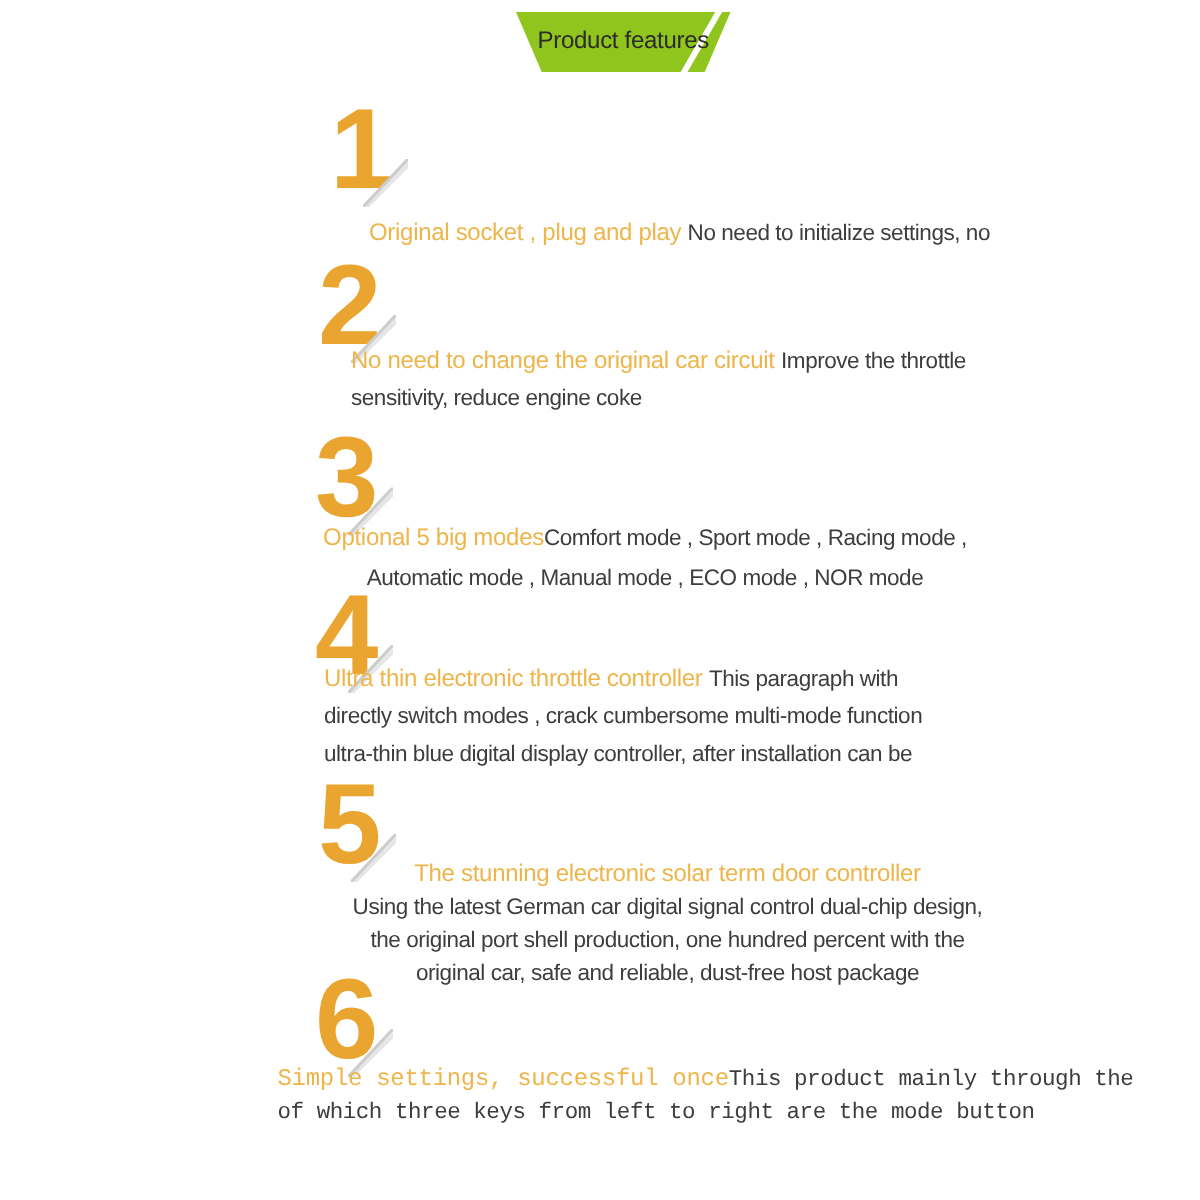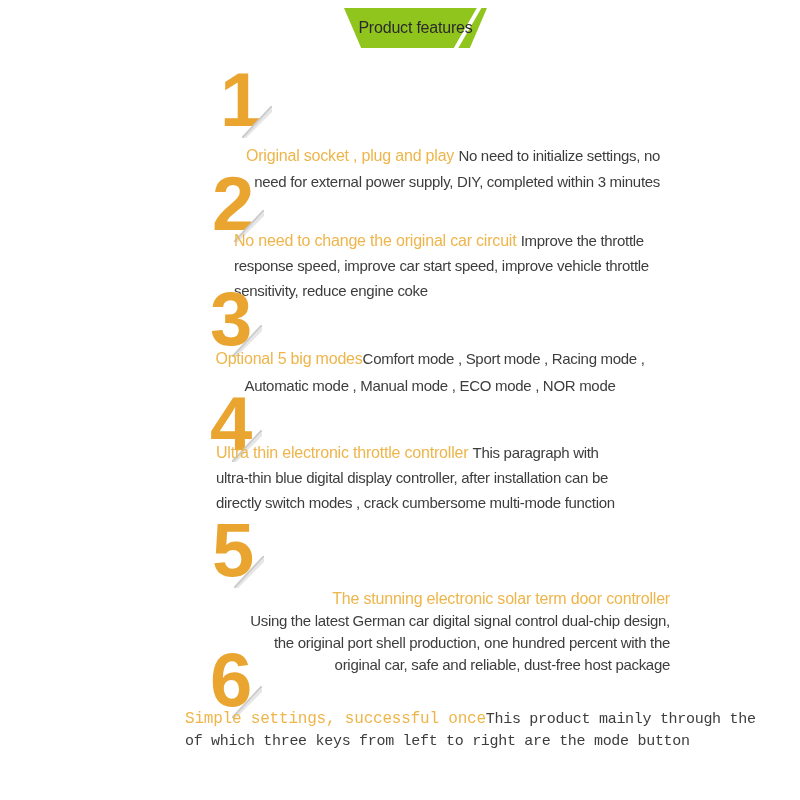--- a/index.html
+++ b/index.html
@@ -70,35 +70,33 @@
       <div class="digit-wrap" style="left: 220px; top: 72px;">
         <span class="digit">1</span>
         <svg class="fold" width="30" height="32" viewBox="0 0 30 32">
           <polygon points="0,32 30,0 30,32" fill="#ffffff"></polygon>
           <path d="M1,33 L31,3" stroke="#e6e6e6" stroke-width="3" fill="none"></path>
           <path d="M0,32 L30,0" stroke="var(--fold-gray,#cccccc)" stroke-width="2" fill="none" stroke-linecap="round"></path>
         </svg>
       </div>
       <div class="text" style="left: 190px; top: 119px; width: 470px; text-align: right; line-height: 26px; margin-top: 24px;">
         <div class="tline"><span class="heading">Original socket , plug and play </span><span class="body-inline">No need to initialize settings, no</span></div>
-        <div class="tline body-line">need for external power supply, DIY, completed within 3 minutes</div>
       </div>
     </section>
     <section>
       <div class="digit-wrap" style="left: 212px; top: 176px;">
         <span class="digit">2</span>
         <svg class="fold" width="30" height="32" viewBox="0 0 30 32">
           <polygon points="0,32 30,0 30,32" fill="#ffffff"></polygon>
           <path d="M1,33 L31,3" stroke="#e6e6e6" stroke-width="3" fill="none"></path>
           <path d="M0,32 L30,0" stroke="var(--fold-gray,#cccccc)" stroke-width="2" fill="none" stroke-linecap="round"></path>
         </svg>
       </div>
       <div class="text" style="left: 218px; top: 228px; width: 450px; text-align: left; line-height: 25px; margin-left: 16px;">
         <div class="tline"><span class="heading">No need to change the original car circuit </span><span class="body-inline">Improve the throttle</span></div>
-        <div class="tline body-line">response speed, improve car start speed, improve vehicle throttle</div>
         <div class="tline body-line">sensitivity, reduce engine coke</div>
       </div>
     </section>
     <section>
       <div class="digit-wrap" style="left: 210px; top: 291px;">
         <span class="digit">3</span>
         <svg class="fold" width="30" height="32" viewBox="0 0 30 32">
           <polygon points="0,32 30,0 30,32" fill="#ffffff"></polygon>
           <path d="M1,33 L31,3" stroke="#e6e6e6" stroke-width="3" fill="none"></path>
           <path d="M0,32 L30,0" stroke="var(--fold-gray,#cccccc)" stroke-width="2" fill="none" stroke-linecap="round"></path>
@@ -113,34 +111,34 @@
       <div class="digit-wrap" style="left: 210px; top: 396px;">
         <span class="digit">4</span>
         <svg class="fold" width="30" height="32" viewBox="0 0 30 32">
           <polygon points="0,32 30,0 30,32" fill="#ffffff"></polygon>
           <path d="M1,33 L31,3" stroke="#e6e6e6" stroke-width="3" fill="none"></path>
           <path d="M0,32 L30,0" stroke="var(--fold-gray,#cccccc)" stroke-width="2" fill="none" stroke-linecap="round"></path>
         </svg>
       </div>
       <div class="text" style="left: 216px; top: 440px; width: 455px; text-align: left; line-height: 25px;">
         <div class="tline"><span class="heading">Ultra thin electronic throttle controller </span><span class="body-inline">This paragraph with</span></div>
+        <div class="tline body-line">directly switch modes , crack cumbersome multi-mode function</div>
         <div class="tline body-line">ultra-thin blue digital display controller, after installation can be</div>
-        <div class="tline body-line">directly switch modes , crack cumbersome multi-mode function</div>
       </div>
     </section>
     <section>
       <div class="digit-wrap" style="left: 212px; top: 522px;">
         <span class="digit">5</span>
         <svg class="fold" width="30" height="32" viewBox="0 0 30 32">
           <polygon points="0,32 30,0 30,32" fill="#ffffff"></polygon>
           <path d="M1,33 L31,3" stroke="#e6e6e6" stroke-width="3" fill="none"></path>
           <path d="M0,32 L30,0" stroke="var(--fold-gray,#cccccc)" stroke-width="2" fill="none" stroke-linecap="round"></path>
         </svg>
       </div>
-      <div class="text" style="left: 220px; top: 572px; width: 450px; text-align: right; line-height: 22px; margin-top: 16px;">
+      <div class="text" style="left: 220px; top: 572px; width: 450px; text-align: center; line-height: 22px;">
         <div class="tline"><span class="heading">The stunning electronic solar term door controller</span></div>
         <div class="tline body-line">Using the latest German car digital signal control dual-chip design,</div>
         <div class="tline body-line">the original port shell production, one hundred percent with the</div>
         <div class="tline body-line">original car, safe and reliable, dust-free host package</div>
       </div>
     </section>
     <section>
       <div class="digit-wrap" style="left: 210px; top: 652px;">
         <span class="digit">6</span>
         <svg class="fold" width="30" height="32" viewBox="0 0 30 32">

